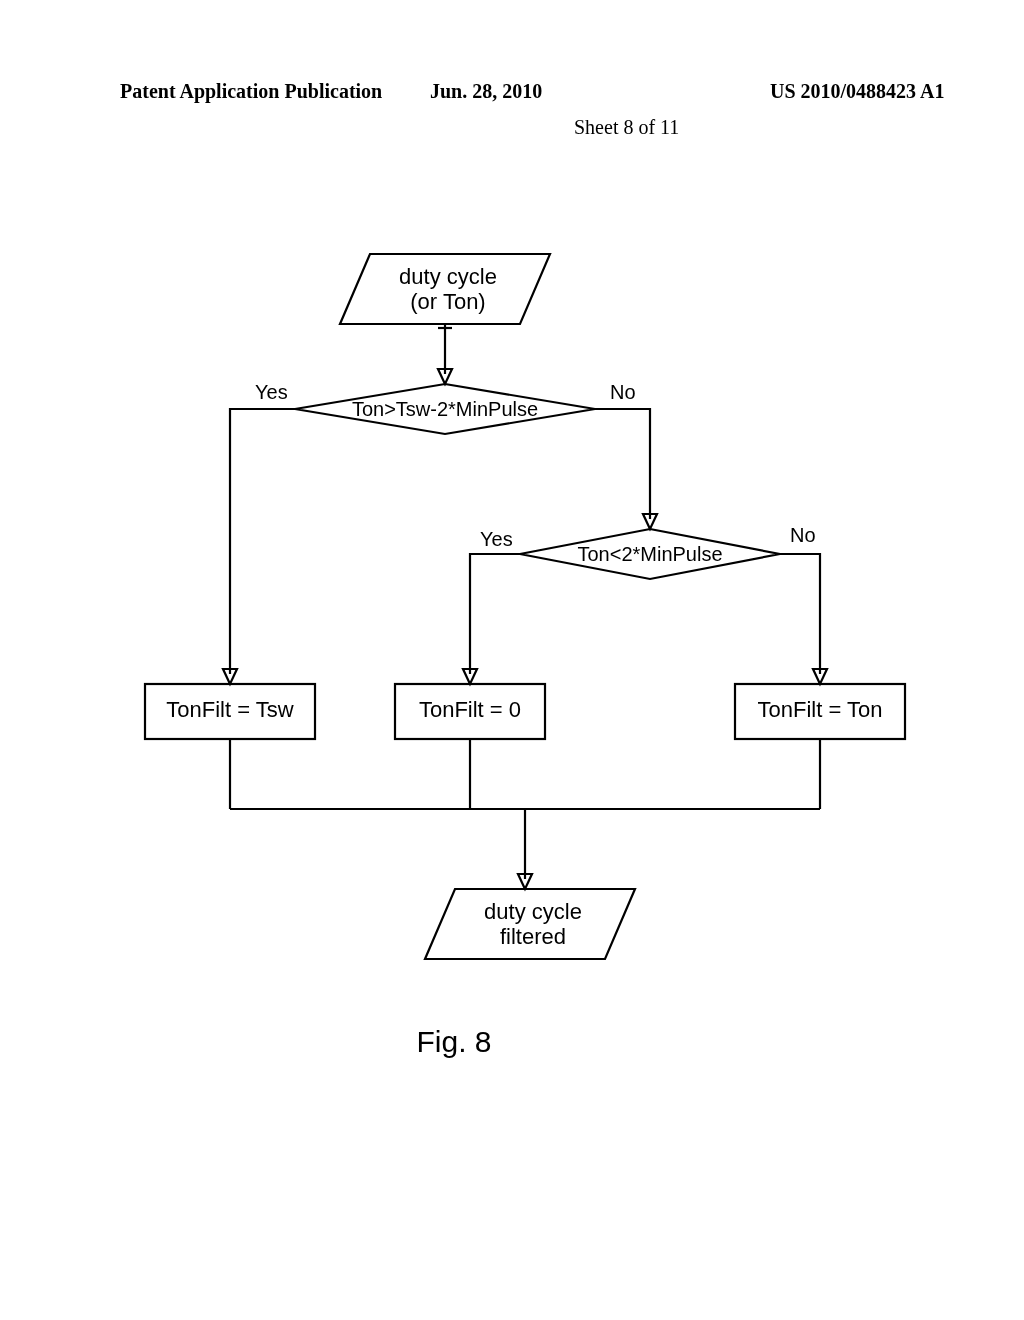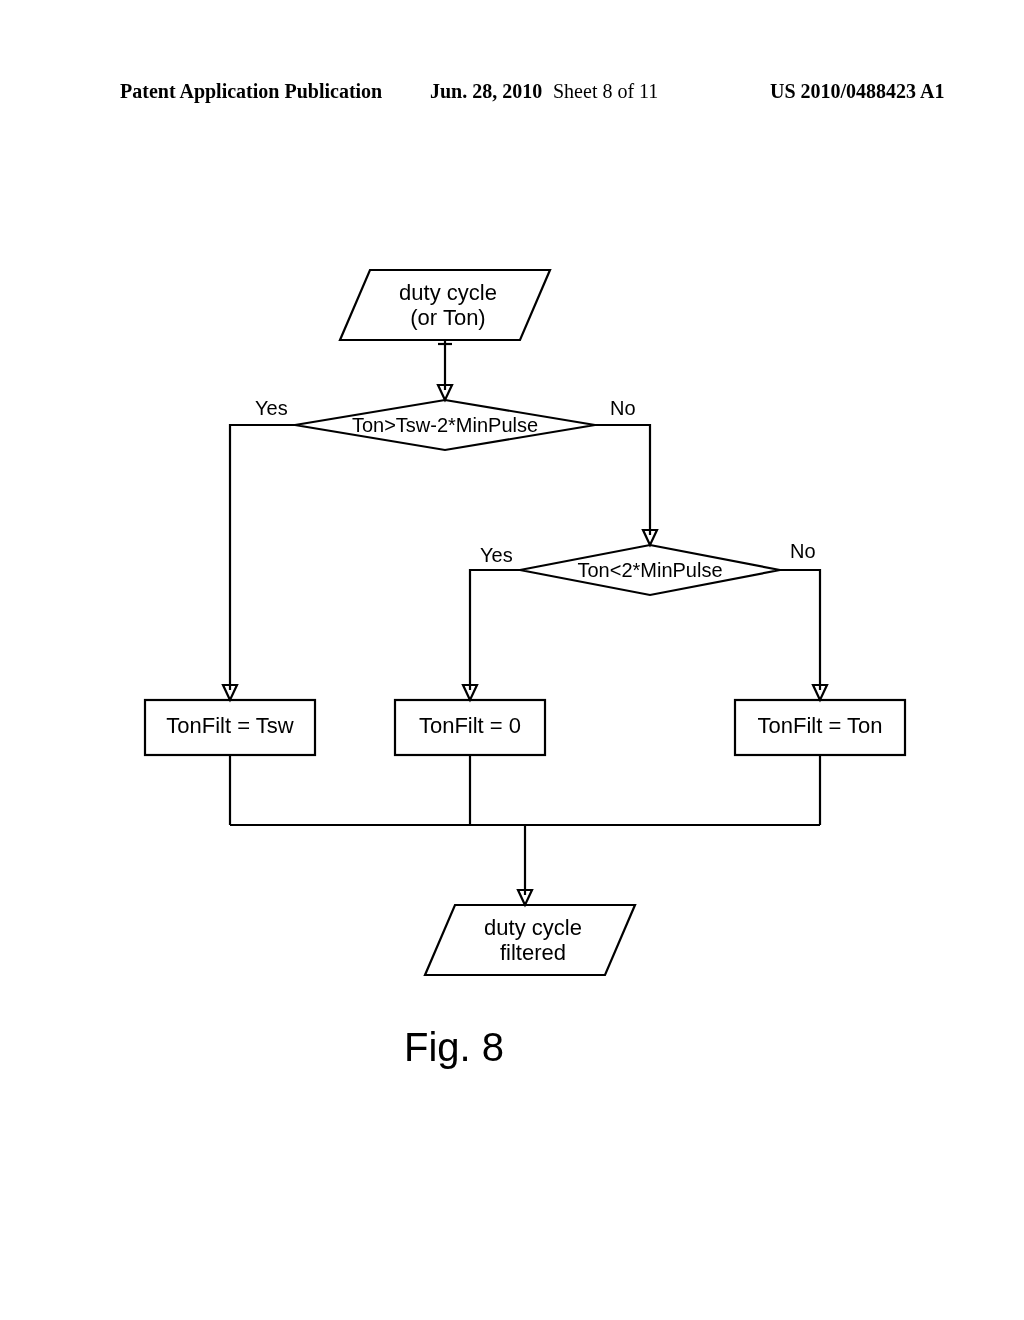--- a/index.html
+++ b/index.html
@@ -14,31 +14,31 @@
   .header {
     position: absolute;
     top: 80px;
     left: 0;
     width: 1024px;
     font-size: 20px;
     font-weight: bold;
   }
   .header .pub  { position: absolute; left: 120px; }
   .header .date { position: absolute; left: 430px; }
-  .header .sheet{ position: absolute; left: 553px; font-weight: normal;}
+  .header .sheet{ position: absolute; left: 574px; font-weight: normal; margin-top: 36px;}
   .header .num  { position: absolute; left: 770px; }
   .header .sheet { font-weight: normal; } 
 
   .header span { font-weight: bold; }
   .header .sheet { font-weight: normal; }
 
   .flow {
     position: absolute;
     left: 140px;
-    top: 270px;
+    top: 254px;
     width: 780px;
     height: 780px;
   }
   svg { overflow: visible; }
   .flow text {
     font-family: Arial, Helvetica, sans-serif;
     font-size: 22px;
     fill: #000;
     text-anchor: middle;
   }
@@ -50,21 +50,21 @@
     stroke-width: 2.2;
   }
   .arrowhead { fill: #000; stroke: #000; }
   .figlabel {
     position: absolute;
     left: 0;
     width: 908px;
     text-align: center;
     top: 1025px;
     font-family: Arial, Helvetica, sans-serif;
-    font-size: 40px;
+    font-size: 30px;
   }
 
 </style>
 </head>
 <body>
 
 <div class="header">
   <span class="pub">Patent Application Publication</span>
   <span class="date">Jun. 28, 2010</span>
   <span class="sheet">Sheet 8 of 11</span>

